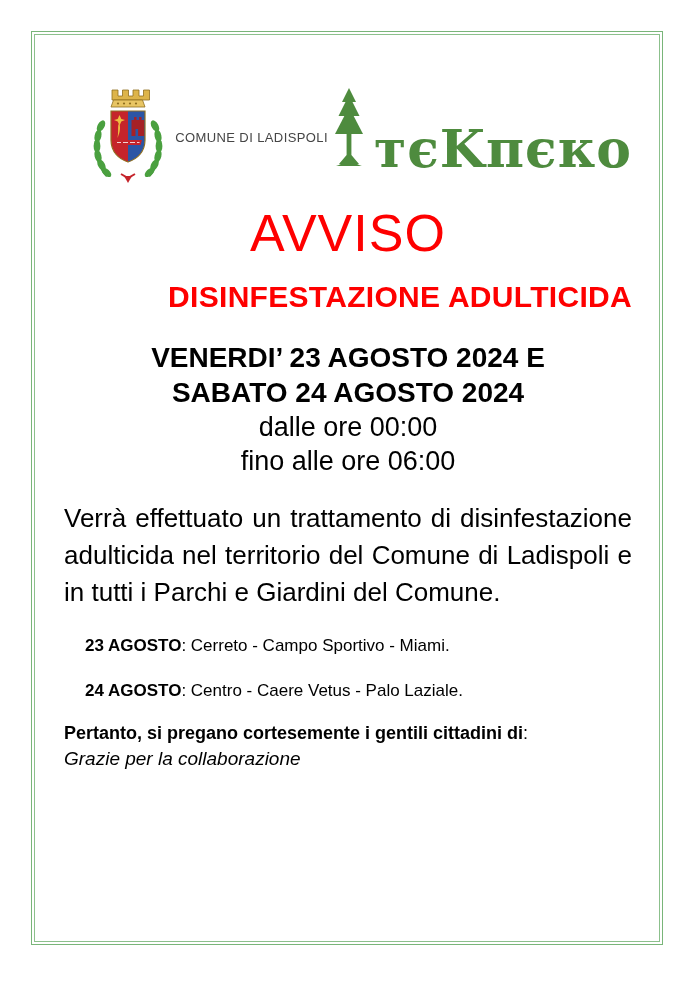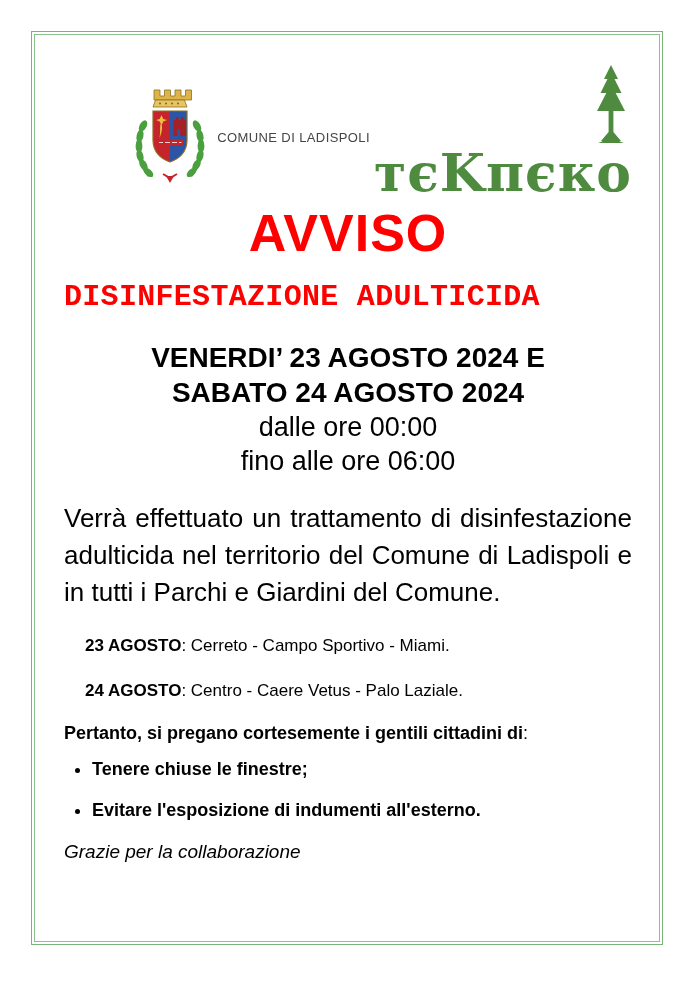--- a/index.html
+++ b/index.html
@@ -35,48 +35,47 @@
     height: 102px;
   }
   .muni-block { display: flex; align-items: center; }
   .muni-label {
     margin-left: 10px;
     font-size: 13px;
     letter-spacing: 0.4px;
     color: #454545;
     white-space: nowrap;
   }
-  .tekneko-block { display: flex; align-items: flex-end; padding-bottom: 14px; flex-direction: column; }
+  .tekneko-block { display: flex; align-items: flex-end; padding-bottom: 14px; }
   .tekneko-wordmark {
     font-family: "DejaVu Serif", serif;
     font-weight: bold;
     font-size: 52px;
     line-height: 0.9;
     color: #4e8b3e;
     letter-spacing: 1px;
     margin-left: 4px;
   }
   
   .title {
     margin-top: 16px;
     text-align: center;
     color: #fe0000;
     font-size: 52px;
-    font-weight: bold;
+    font-weight: normal;
     letter-spacing: 1px;
     line-height: 1.15;
   }
   .subtitle {
     margin-top: 16px;
-    text-align: left;
+    text-align: right;
     color: #fe0000;
     font-size: 30px;
     font-weight: bold;
     letter-spacing: 0.3px;
-    font-family: Liberation Mono, monospace;
   }
   .dates {
     margin-top: 26px;
     text-align: center;
     font-size: 28px;
     font-weight: bold;
     line-height: 1.25;
   }
   .times {
     text-align: center;
@@ -211,20 +210,16 @@
   </div>
 
   <div class="sched-line">
     <span class="b">24 AGOSTO</span><span>: Centro - Caere Vetus - Palo Laziale.</span>
   </div>
 
   <div class="request-intro">
     <span>Pertanto, si pregano cortesemente i gentili cittadini di</span><span class="colon">:</span>
   </div>
 
-  <ul class="requests">
-    <li>Tenere chiuse le finestre;</li>
-    <li>Evitare l'esposizione di indumenti all'esterno.</li>
-  </ul>
 
   <div class="closing">Grazie per la collaborazione</div>
 
 </div>
 
 </body></html>

